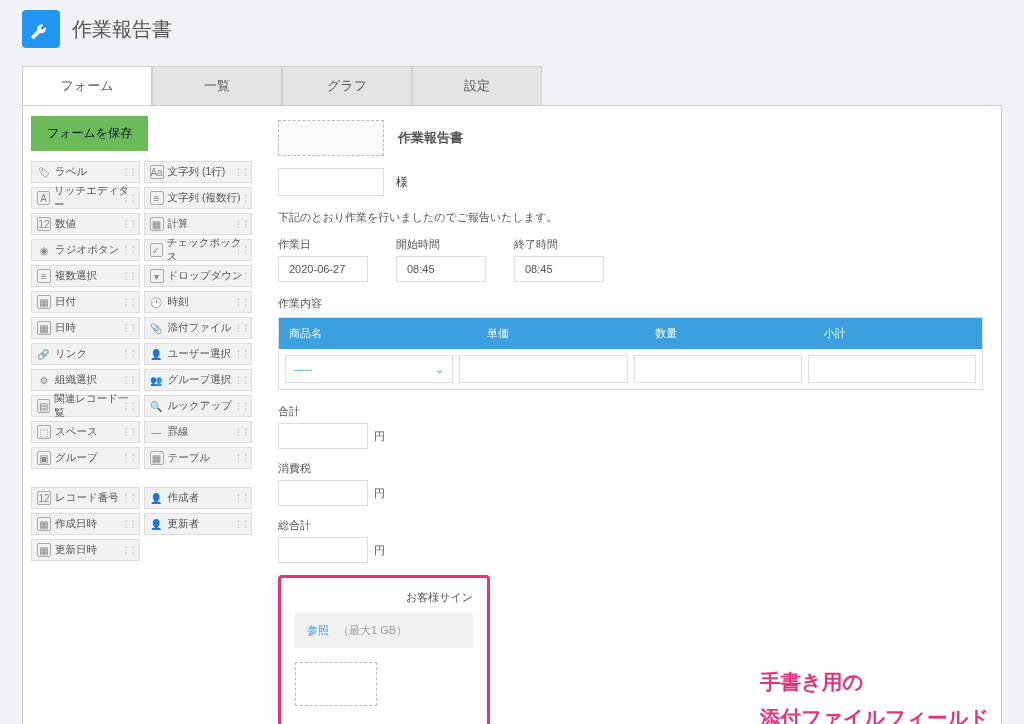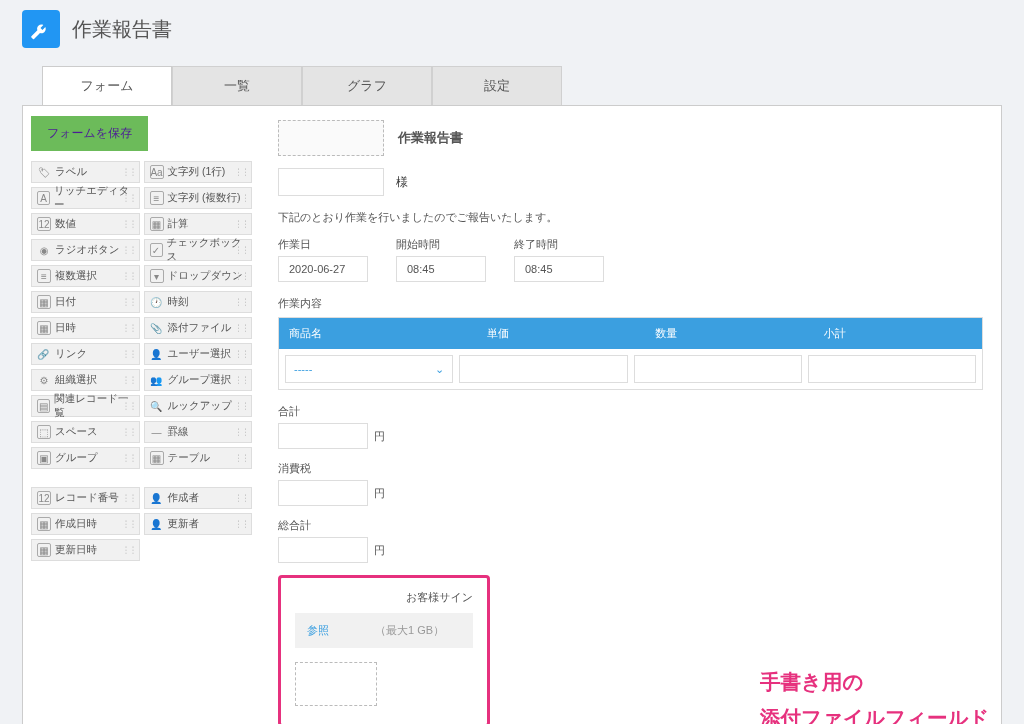--- a/index.html
+++ b/index.html
@@ -3,24 +3,24 @@
 <meta charset="utf-8">
 <style>
 * { box-sizing: border-box; margin: 0; padding: 0; }
 body { font-family: "Hiragino Kaku Gothic Pro", "Meiryo", sans-serif; background: #f0f2f5; font-size: 12px; color: #333; }
 .app-header { display: flex; align-items: center; padding: 10px 22px 18px; }
 .app-icon { width: 38px; height: 38px; background: #2196f3; border-radius: 4px; display: flex; align-items: center; justify-content: center; margin-right: 12px; }
 .app-icon svg { width: 24px; height: 24px; fill: #fff; }
 .app-title { font-size: 20px; font-weight: 400; color: #555; }
 .tabs { display: flex; margin: 0 22px; }
 .tab { padding: 10px 0; width: 130px; text-align: center; background: #e4e4e4; border: 1px solid #d0d0d0; border-bottom: none; font-size: 13px; color: #555; cursor: pointer; }
-.tab.active { background: #fff; border-color: #ccc; margin-left: 20px; }
+.tab.active { background: #fff; border-color: #ccc; }
 .workspace { display: flex; margin: 0 22px; background: #fff; border: 1px solid #ccc; min-height: 600px; }
 .sidebar { width: 237px; padding: 10px 8px; border-right: 0; }
-.save-btn { background: #6cbb5a; color: #4c1d95; border: none; padding: 9px 16px; font-size: 12px; cursor: pointer; margin-bottom: 10px; }
+.save-btn { background: #6cbb5a; color: #0f172a; border: none; padding: 9px 16px; font-size: 12px; cursor: pointer; margin-bottom: 10px; }
 .field-grid { display: grid; grid-template-columns: 1fr 1fr; gap: 4px 4px; }
 .field-item { display: flex; align-items: center; background: #f1f1f1; border: 1px solid #ddd; padding: 4px 5px; cursor: grab; font-size: 10.5px; color: #555; height: 22px; position: relative; }
 .field-item::after { content: "⋮⋮"; position: absolute; right: 3px; color: #bbb; font-size: 9px; letter-spacing: -2px; }
 .field-item .ico { width: 14px; height: 14px; margin-right: 4px; display: inline-flex; align-items: center; justify-content: center; font-size: 10px; color: #888; border: 1px solid #aaa; border-radius: 2px; }
 .field-item .ico.noborder { border: none; }
 .field-sep { height: 10px; grid-column: 1 / -1; }
 .canvas { flex: 1; padding: 14px 18px; position: relative; }
 .ph-box { border: 1px dashed #bbb; background: #fafafa; }
 .doc-title-row { display: flex; align-items: center; gap: 14px; margin-bottom: 12px; }
 .doc-title-ph { width: 106px; height: 36px; }
@@ -42,21 +42,21 @@
 .tbl-cell.sel::after { content: "⌄"; color: #3b9fe0; }
 .money-row { margin-bottom: 12px; }
 .money-row .lbl { font-size: 11px; color: #555; margin-bottom: 4px; display: block; }
 .money-input { display: flex; align-items: center; gap: 6px; }
 .money-input .box { border: 1px solid #ddd; width: 90px; height: 26px; }
 .money-input .unit { font-size: 11px; color: #555; }
 .highlight-box { border: 3px solid #e6317e; border-radius: 4px; padding: 12px 14px 18px; width: 212px; margin-top: 6px; }
 .file-label { font-size: 11px; color: #555; margin-bottom: 8px; text-align: right; }
 .file-box { background: #f1f1f1; padding: 10px 12px; font-size: 11px; margin-bottom: 14px; }
 .file-box .browse { color: #3b9fe0; margin-right: 6px; }
-.file-box .hint { color: #999; margin-left: 37px; }
+.file-box .hint { color: #999; }
 .spacer-box { border: 1px dashed #bbb; width: 82px; height: 44px; }
 .annotation { position: absolute; left: 500px; top: 558px; font-size: 20.5px; font-weight: bold; color: #e6317e; line-height: 1.75; text-shadow: -1px -1px 0 #fff, 1px -1px 0 #fff, -1px 1px 0 #fff, 1px 1px 0 #fff, -2px 0 0 #fff, 2px 0 0 #fff, 0 -2px 0 #fff, 0 2px 0 #fff; }
 </style>
 </head>
 <body>
 
 <div class="app-header">
   <div class="app-icon">
     <svg viewBox="0 0 24 24">
         <path d="M22 19l-6-6c.6-1.5.3-3.3-1-4.5-1.3-1.3-3.3-1.6-4.9-.8l2.8 2.8-2 2L8 9.7c-.8 1.6-.5 3.6.8 4.9 1.3 1.3 3 1.6 4.5 1l6 6c.3.3.8.3 1.1 0l1.6-1.6c.3-.3.3-.7 0-1z" transform="rotate(90 12 12)"></path>

